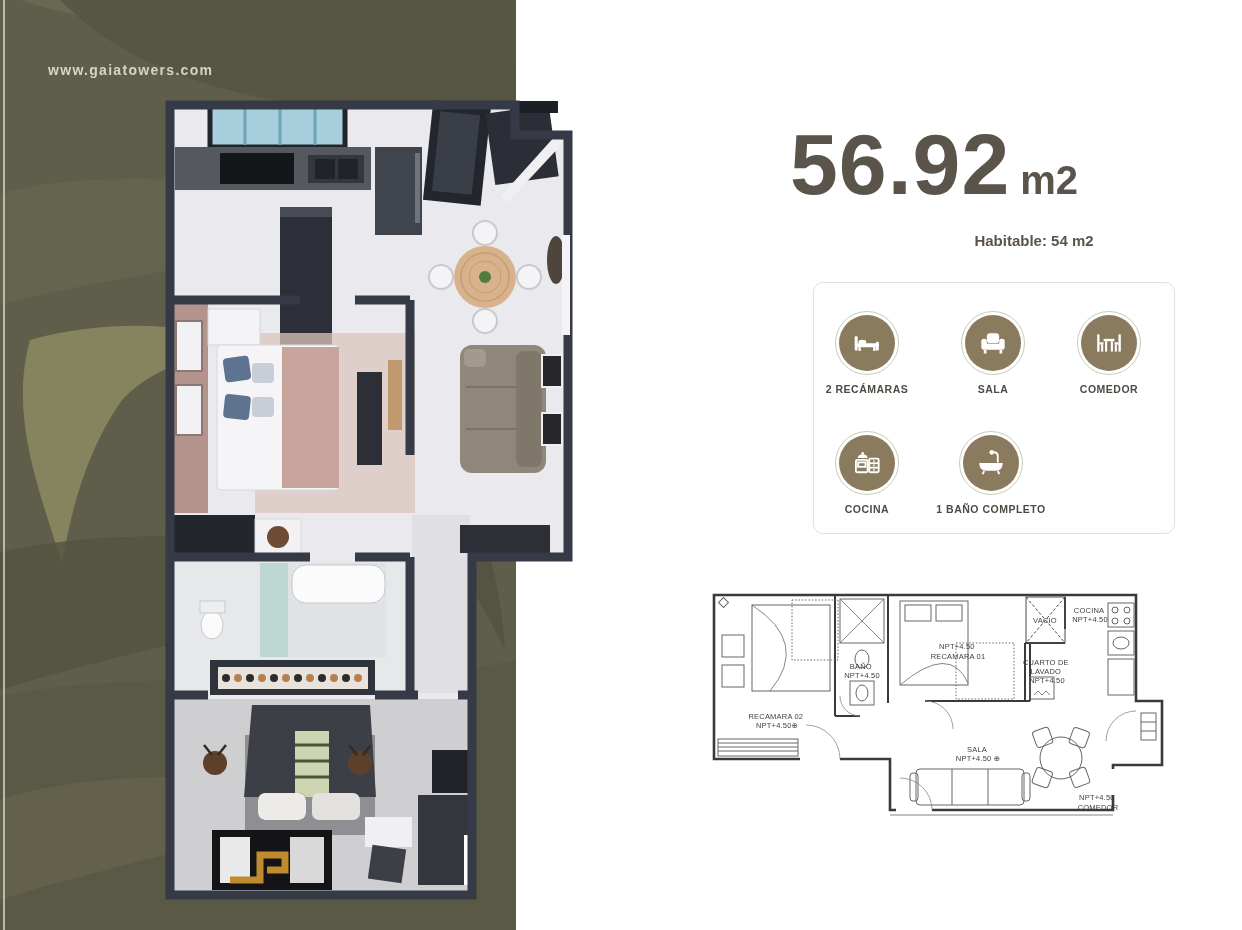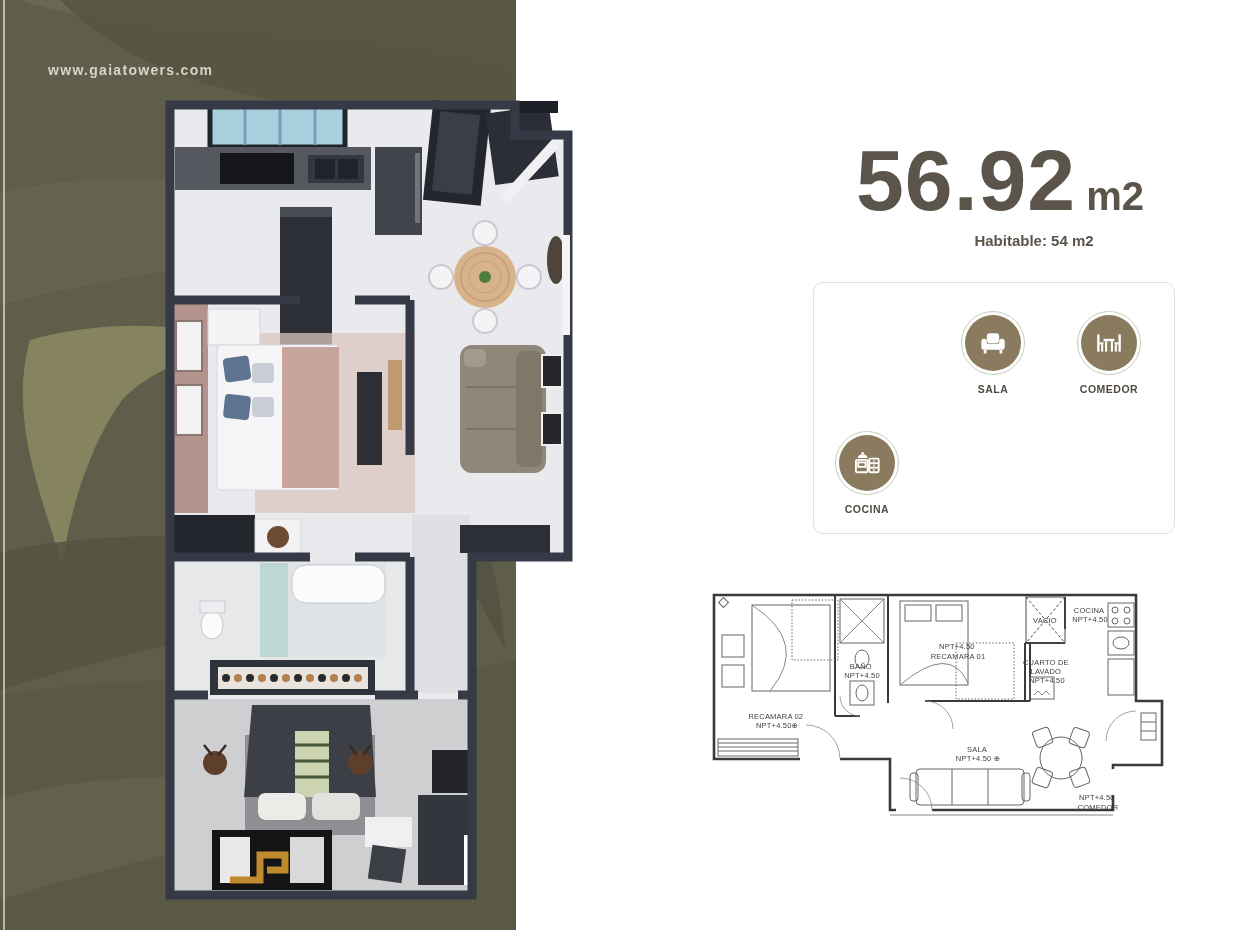--- a/index.html
+++ b/index.html
@@ -7,21 +7,21 @@
           font-family:"Liberation Sans", sans-serif;}
   
   .left-panel{position:absolute;left:0;top:0;width:516px;height:930px;background:#5f5e4b;overflow:hidden;}
   .edge-line{position:absolute;left:3px;top:0;width:2px;height:930px;background:#d8d8cf;opacity:.75;}
   .website{position:absolute;left:48px;top:62px;font-size:14px;font-weight:700;letter-spacing:1.3px;color:#d4d4ca;}
   
   .brand-title{position:absolute;left:770px;top:52px;width:450px;text-align:center;
                font-size:46px;font-weight:800;letter-spacing:1px;white-space:nowrap;}
   .brand-title .primary{color:#8b7c55;}
   .brand-title .accent{color:#a9cd97;margin-left:12px;}
-  .area-row{position:absolute;left:790px;top:140px;width:420px;text-align:center;white-space:nowrap;line-height:.95;}
+  .area-row{position:absolute;left:790px;top:124px;width:420px;white-space:nowrap;line-height:.95;}
   .area-value{font-size:86px;font-weight:800;color:#5b544a;letter-spacing:1px;}
   .area-unit{font-size:40px;font-weight:800;color:#5b544a;margin-left:10px;}
   .habitable{position:absolute;left:900px;top:232px;width:268px;text-align:center;
              font-size:15px;font-weight:600;color:#5b544a;}
   
   .features-box{position:absolute;left:813px;top:282px;width:360px;height:250px;background:#ffffff;
                 border:1px solid #dfe3d6;border-radius:10px;}
   .feature{position:absolute;width:110px;text-align:center;}
   .icon-ring{display:inline-block;width:56px;height:56px;border:1.5px solid #c3d0b4;border-radius:50%;padding:3px;box-sizing:content-box;}
   .icon-circle{width:56px;height:56px;border-radius:50%;background:#8a7b5e;display:flex;align-items:center;justify-content:center;}
@@ -193,20 +193,33 @@
     <rect x="402" y="140" width="8" height="100" fill="#f4f4f6"></rect>
   </svg>
 
   <div class="area-row">
     <span class="area-value">56.92</span><span class="area-unit">m2</span>
   </div>
   <div class="habitable">Habitable: 54 m2</div>
 
   <div class="features-box">
 
+    <div class="feature" style="left:-2px;top:28px;">
+      <span class="icon-ring"><span class="icon-circle">
+        <svg width="32" height="32" viewBox="0 0 26 26" fill="#ffffff">
+          <rect x="3" y="7.5" width="2.4" height="11.5" rx="0.8"></rect>
+          <ellipse cx="9.2" cy="12.2" rx="3.2" ry="1.8"></ellipse>
+          <rect x="5" y="13.2" width="17.5" height="3.2" rx="0.8"></rect>
+          <rect x="20.2" y="12" width="2.4" height="7" rx="0.8"></rect>
+          <rect x="6" y="16.4" width="2" height="3"></rect>
+          <rect x="18" y="16.4" width="2" height="3"></rect>
+        </svg>
+      </span></span>
+      <div class="feature-label">2 RECÁMARAS</div>
+    </div>
 
     <div class="feature" style="left:124px;top:28px;">
       <span class="icon-ring"><span class="icon-circle">
         <svg width="32" height="32" viewBox="0 0 26 26" fill="#ffffff">
           <rect x="8" y="5" width="10" height="8" rx="2.5"></rect>
           <rect x="3.5" y="9.5" width="4.5" height="9" rx="2.2"></rect>
           <rect x="18" y="9.5" width="4.5" height="9" rx="2.2"></rect>
           <rect x="7" y="13.5" width="12" height="5"></rect>
           <rect x="5.5" y="18.5" width="2.2" height="3"></rect>
           <rect x="18.3" y="18.5" width="2.2" height="3"></rect>
@@ -243,20 +256,32 @@
           <line x1="14.8" y1="13.2" x2="22.5" y2="13.2"></line>
           <line x1="14.8" y1="16.8" x2="22.5" y2="16.8"></line>
           <circle cx="18.6" cy="11.4" r="0.7" fill="#ffffff" stroke="none"></circle>
           <circle cx="18.6" cy="15" r="0.7" fill="#ffffff" stroke="none"></circle>
           <circle cx="18.6" cy="18.6" r="0.7" fill="#ffffff" stroke="none"></circle>
         </svg>
       </span></span>
       <div class="feature-label">COCINA</div>
     </div>
 
+    <div class="feature" style="left:122px;top:148px;">
+      <span class="icon-ring"><span class="icon-circle">
+        <svg width="32" height="32" viewBox="0 0 26 26" fill="none" stroke="#ffffff" stroke-width="1.5">
+          <path d="M18.5 12.5 V7.5 q0-3.2-3.2-3.2"></path>
+          <circle cx="13.6" cy="4.3" r="1.9" fill="#ffffff" stroke="none"></circle>
+          <path d="M3.5 13 h19 c0 4-2 6.2-5.5 6.2 h-8 c-3.5 0-5.5-2.2-5.5-6.2 Z" fill="#ffffff" stroke="none"></path>
+          <line x1="7.5" y1="19.5" x2="6.2" y2="22"></line>
+          <line x1="18.5" y1="19.5" x2="19.8" y2="22"></line>
+        </svg>
+      </span></span>
+      <div class="feature-label">1 BAÑO COMPLETO</div>
+    </div>
   </div>
 
   <svg style="position:absolute;left:700px;top:583px;" width="505" height="265" viewBox="0 0 505 265">
 
     <g stroke="#3a3a3a" stroke-width="2.6" fill="none">
       <path d="M14,12 H436 V118 H462 V182 H413 V227 H190 V176 H14 Z"></path>
     </g>
 
     <g fill="#ffffff">
       <rect x="100" y="174" width="40" height="5"></rect>

